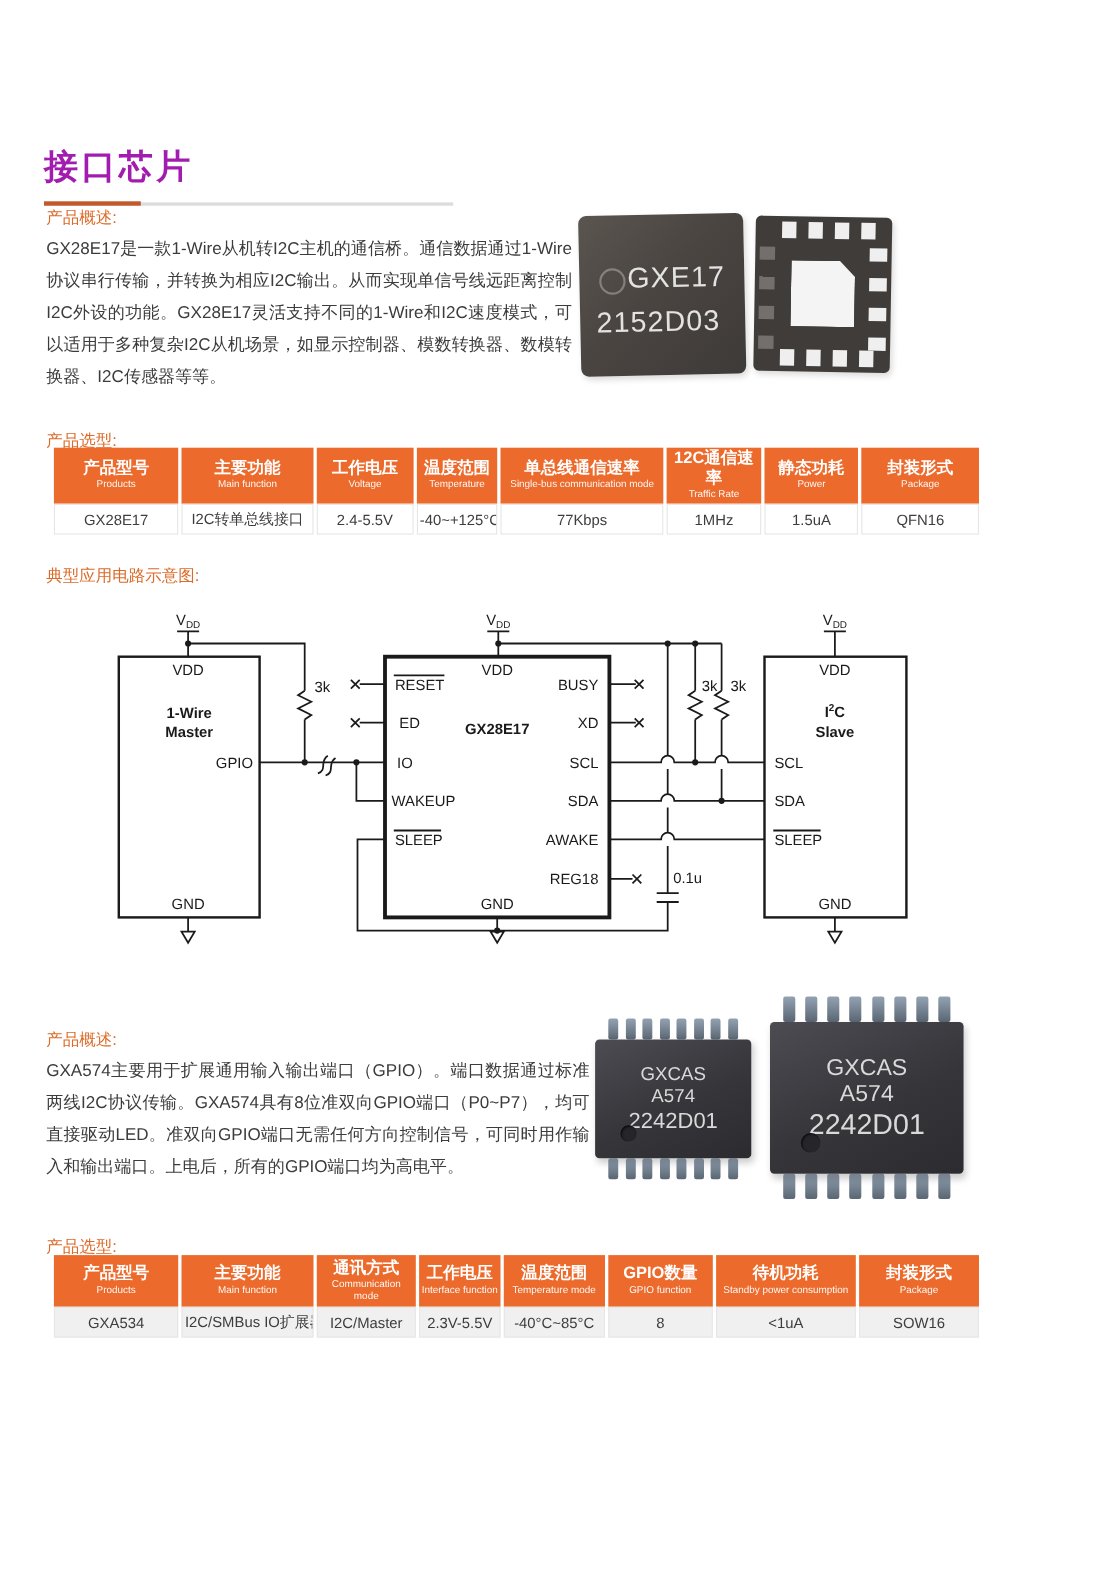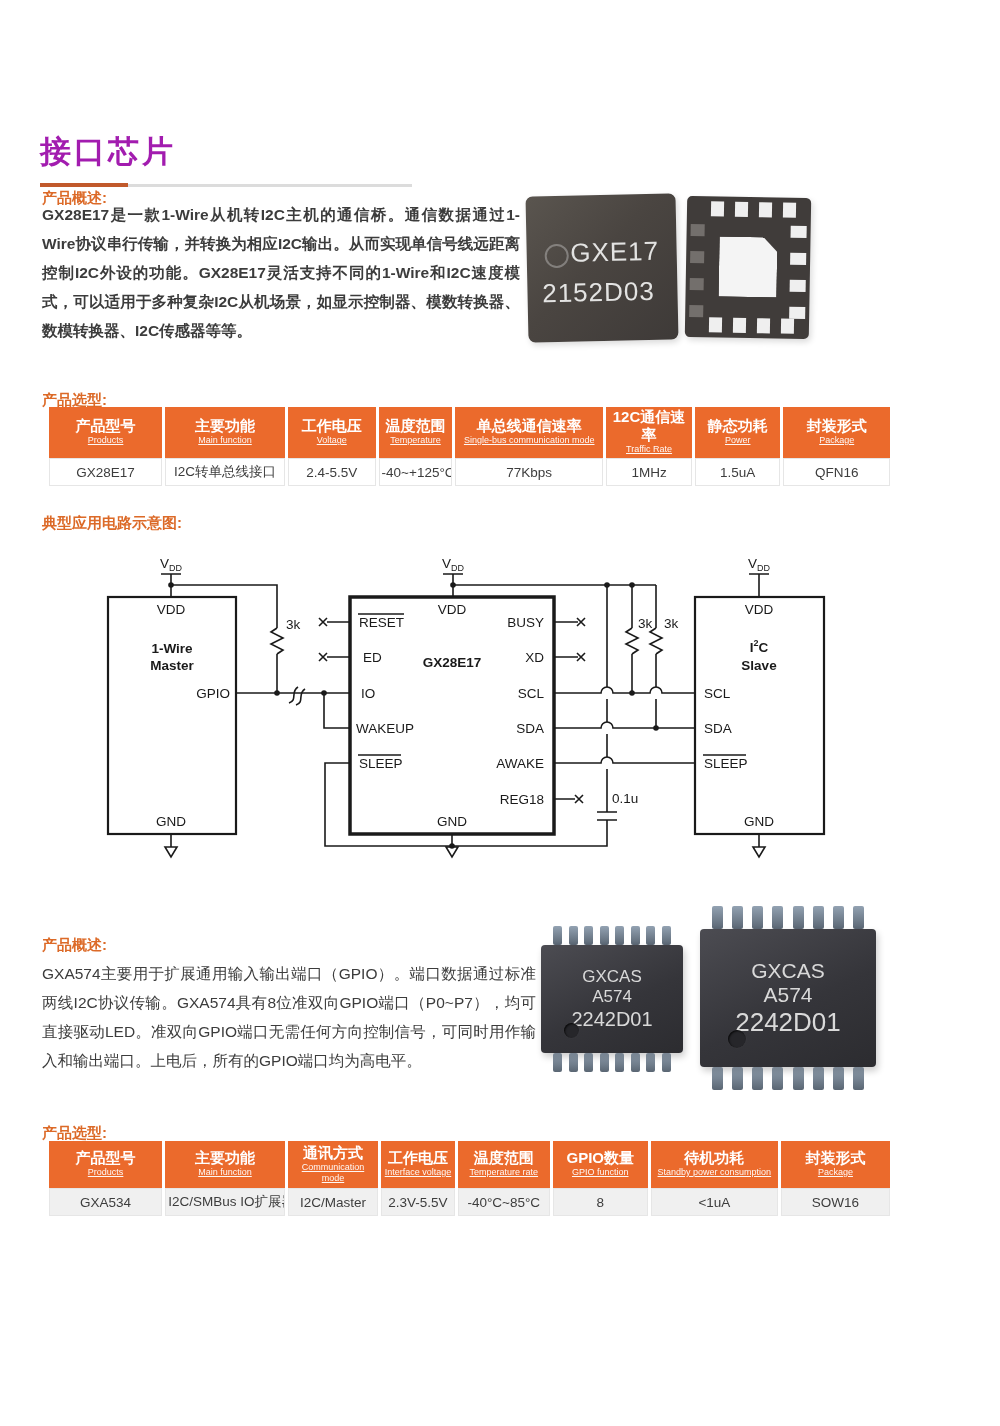--- a/index.html
+++ b/index.html
@@ -3,27 +3,27 @@
 <meta charset="utf-8">
 <style>
   html,body{margin:0;padding:0;background:#fff;}
   #page{position:relative;width:1000px;height:1426px;background:#ffffff;overflow:hidden;
         font-family:"Liberation Sans","DejaVu Sans",sans-serif;color:#3d3d3d;}
   .abs{position:absolute;}
   
   #page-title{left:40px;top:131px;font-size:31px;font-weight:bold;color:#a21caf;letter-spacing:3px;}
   #title-line-gray{left:40px;top:184px;width:372px;height:3px;background:#dcdcdc;}
   #title-line-orange{left:40px;top:183px;width:88px;height:4px;background:#c1592b;}
-  .sec-label{font-size:15px;font-weight:700;color:#dc6a28;}
+  .sec-label{font-size:15px;font-weight:400;color:#dc6a28;}
   .para{font-size:15.5px;line-height:29px;color:#3c3c3c;text-align:justify;}
   
   table.spec{position:absolute;border-collapse:separate;border-spacing:3px 0;table-layout:fixed;width:847px;}
   table.spec th{background:#eb6a2c;color:#fff;height:43px;vertical-align:middle;padding:1px 2px 3px;font-weight:normal;}
   table.spec th .zh{display:block;font-size:15px;font-weight:bold;line-height:18px;}
-  table.spec th .en{display:block;font-size:9px;line-height:11px;color:rgba(255,255,255,.95);text-decoration:underline;}
+  table.spec th .en{display:block;font-size:9px;line-height:11px;color:rgba(255,255,255,.95);}
   table.spec td{background:#fff;border:1px solid #e6e6e6;height:26px;text-align:center;
                 font-size:13.5px;color:#3d3d3d;padding:0 2px;overflow:hidden;white-space:nowrap;}
   table.spec tr.alt td{background:#f0f0f0;}
   
   #qfn-top{left:527px;top:195px;width:150px;height:146px;border-radius:7px;
            background:linear-gradient(135deg,#5a554f 0%,#4a4541 45%,#3e3a38 100%);
            transform:rotate(-1.2deg);box-shadow:2px 3px 6px rgba(0,0,0,.15);}
   #qfn-top .mark{position:absolute;left:0;right:8px;text-align:center;color:#e3e3e2;font-size:26px;letter-spacing:1px;}
   #qfn-top .m1{top:42px;left:26px;right:0;}
   #qfn-top .m2{top:82px;}
@@ -65,21 +65,21 @@
 </head>
 <body>
 
 <div id="page">
 
   <div class="abs" id="page-title">接口芯片</div>
   <div class="abs" id="title-line-gray"></div>
   <div class="abs" id="title-line-orange"></div>
 
   <div class="abs sec-label" style="left:42px;top:189px;">产品概述:</div>
-  <div class="abs para" style="left:42px;top:200px;width:478px;font-weight:bold;">GX28E17是一款1-Wire从机转I2C主机的通信桥。通信数据通过1-Wire协议串行传输，并转换为相应I2C输出。从而实现单信号线远距离控制I2C外设的功能。GX28E17灵活支持不同的1-Wire和I2C速度模式，可以适用于多种复杂I2C从机场景，如显示控制器、模数转换器、数模转换器、I2C传感器等等。</div>
+  <div class="abs para" style="left:42px;top:212px;width:478px;">GX28E17是一款1-Wire从机转I2C主机的通信桥。通信数据通过1-Wire协议串行传输，并转换为相应I2C输出。从而实现单信号线远距离控制I2C外设的功能。GX28E17灵活支持不同的1-Wire和I2C速度模式，可以适用于多种复杂I2C从机场景，如显示控制器、模数转换器、数模转换器、I2C传感器等等。</div>
 
   <div class="abs" id="qfn-top">
     <div class="mark m1">GXE17</div>
     <div class="mark m2">2152D03</div>
     <div class="dot"></div>
   </div>
   <div class="abs" id="qfn-bottom">
     <div class="pad-center"></div>
     <div class="qpad" style="left:24px;top:5px;width:13px;height:15px;"></div>
     <div class="qpad" style="left:48px;top:5px;width:13px;height:15px;"></div>
@@ -358,25 +358,25 @@
       <th>
             <span class="zh">主要功能</span>
             <span class="en">Main function</span>
           </th>
       <th>
             <span class="zh">通讯方式</span>
             <span class="en">Communication mode</span>
           </th>
       <th>
             <span class="zh">工作电压</span>
-            <span class="en">Interface voltage</span>
+            <span class="en">Interface function</span>
           </th>
       <th>
             <span class="zh">温度范围</span>
-            <span class="en">Temperature rate</span>
+            <span class="en">Temperature mode</span>
           </th>
       <th>
             <span class="zh">GPIO数量</span>
             <span class="en">GPIO function</span>
           </th>
       <th>
             <span class="zh">待机功耗</span>
             <span class="en">Standby power consumption</span>
           </th>
       <th>

